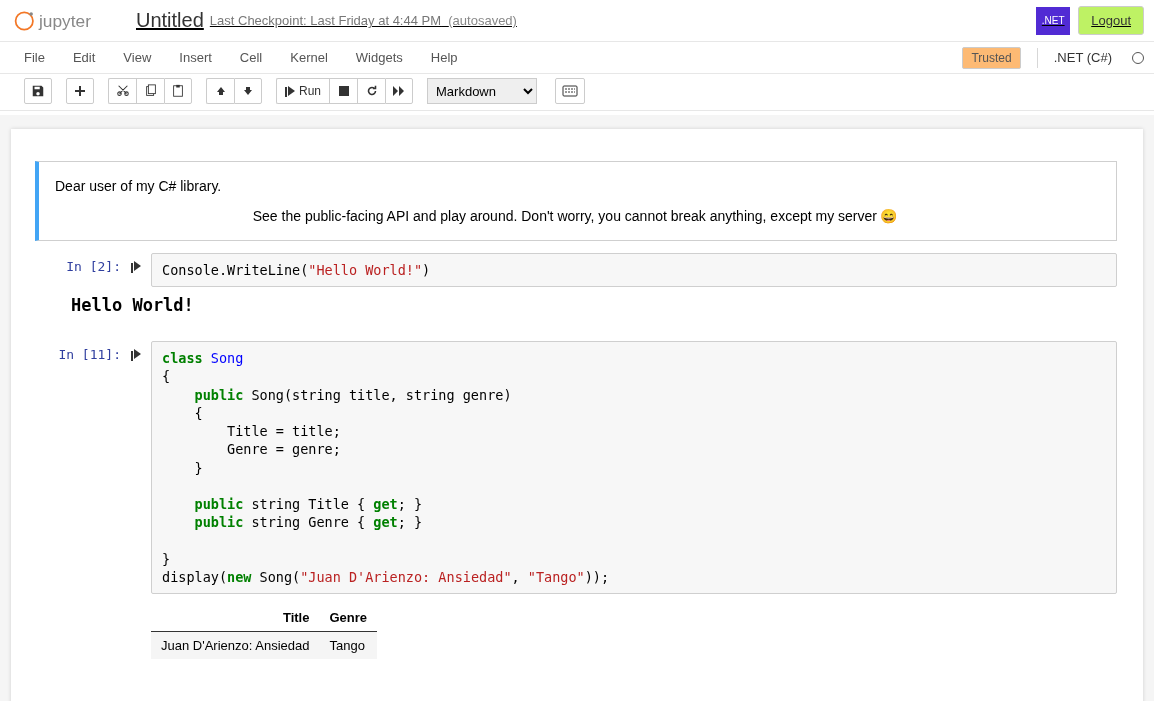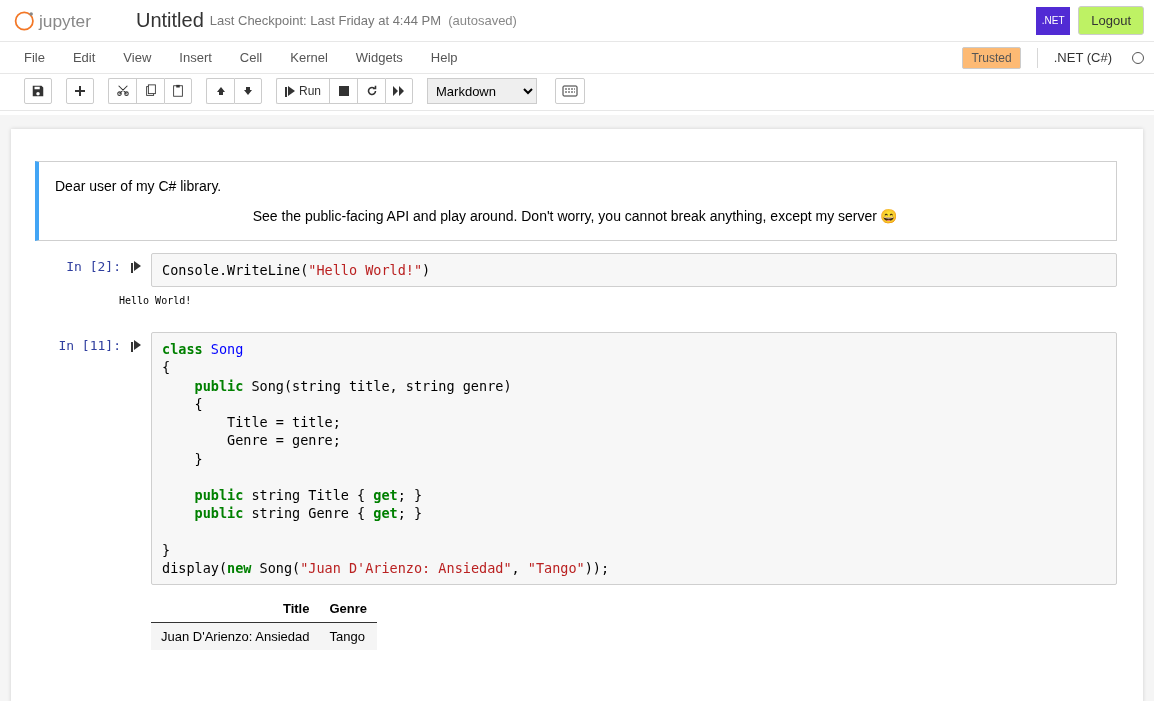--- a/index.html
+++ b/index.html
@@ -1,19 +1,19 @@
 <!DOCTYPE html>
 <html><head>
 <meta charset="utf-8">
 <style>
   * { box-sizing: border-box; margin: 0; padding: 0; }
   body { font-family: "Helvetica Neue", Helvetica, Arial, sans-serif; font-size: 13px; color: #000; background: #fff; }
 
   
-  .header { display: flex; align-items: center; padding: 6px 10px 6px 10px; border-bottom: 1px solid #e7e7e7; }
+  .header { display: flex; align-items: center; padding: 6px 10px 6px 10px; border-bottom: 1px solid #e7e7e7; text-decoration: underline; }
   .logo { display: flex; align-items: center; margin-right: 16px; }
   .logo svg { height: 26px; }
   .title { font-size: 20px; color: #333; margin-right: 6px; }
   .checkpoint { font-size: 13px; color: #777; }
   .autosave { color: #888; }
   .header-right { margin-left: auto; display: flex; gap: 8px; align-items: center; }
   .btn { border: 1px solid #ccc; background: #bef264; border-radius: 3px; padding: 6px 12px; font-size: 13px; color: #333; cursor: pointer; }
   .btn-purple { background: #512bd4; color: #fff; border: none; padding: 8px 6px; font-size: 10px; width: 34px; height: 28px; display:flex;align-items:center;justify-content:center;}
 
   
@@ -45,21 +45,21 @@
   .runcell-icon { width: 20px; flex-shrink:0; padding-top: 6px; color: #333; }
   .cell-body { flex: 1; padding-right: 26px; }
 
   .md-h1 { font-size: 28px; font-weight: bold; margin: 4px 0 22px 120px; padding-right:26px;}
   
   .md-selected { border: 1px solid #cfcfcf; border-left: 4px solid #42A5F5; padding: 16px 20px 16px 16px; margin: 0 26px 12px 24px; }
   .md-selected p { font-size: 14px; margin-bottom: 14px; }
   .md-selected p:last-child { margin-bottom: 0; text-align: center; }
 
   .code-input { border: 1px solid #cfcfcf; background: #f7f7f7; border-radius: 2px; padding: 7px 10px; font-family: monospace; font-size: 13.5px; line-height: 1.35; white-space: pre; overflow-x:auto;}
-  .output-text { font-family: monospace; font-size: 10px; padding: 8px 0 0 0; margin-left: 108px; margin-right: 26px; }
+  .output-text { font-family: monospace; font-size: 17px; padding: 8px 0 0 0; margin-left: 60px; margin-right: 26px; font-weight: bold; }
 
   
   .c-kw { color: #008000; font-weight: bold; }
   .c-type { color: #0000ff; }
   .c-str { color: #ba2121; }
   .c-id { color: #000; }
 
   
   .tbl-wrap { margin-left: 140px; margin-right:26px; padding-top: 10px; }
   table { border-collapse: collapse; font-size: 13px; }

